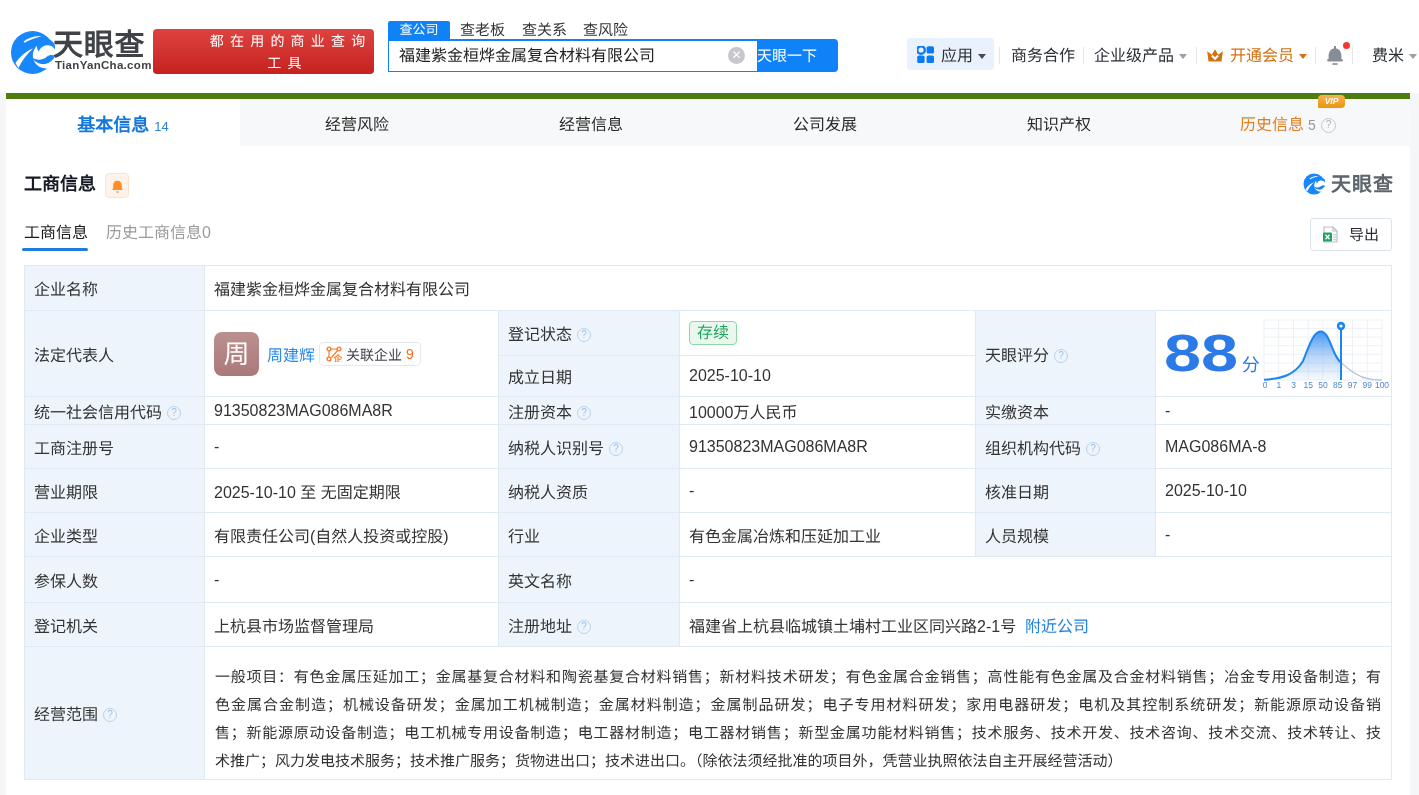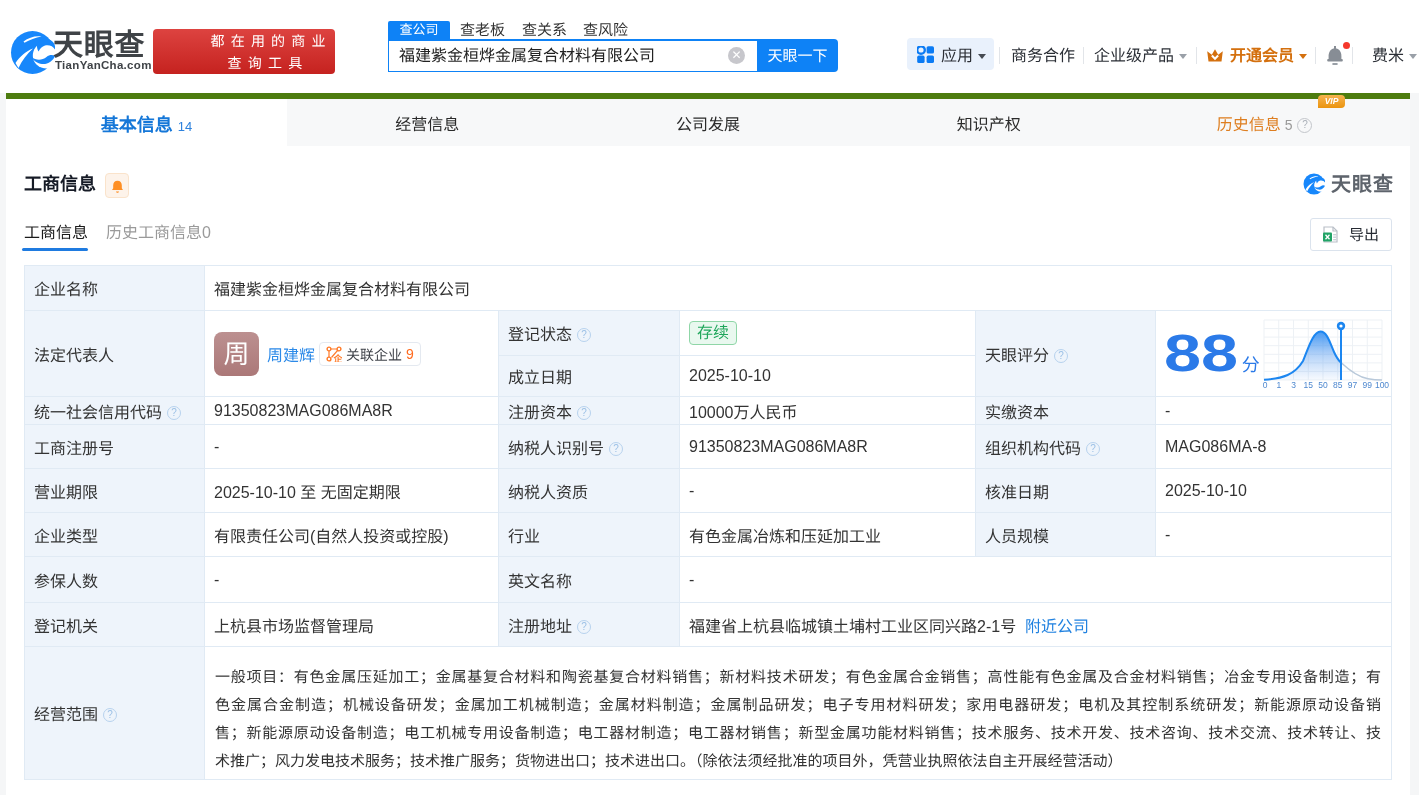--- a/index.html
+++ b/index.html
@@ -4,29 +4,29 @@
 <style>
 * { margin:0; padding:0; box-sizing:border-box; }
 html,body { width:1419px; height:795px; }
 body { font-family:"Liberation Sans", sans-serif; background:#f5f6f7; position:relative; overflow:hidden; }
 .abs { position:absolute; }
 
 
 .header { position:absolute; left:0; top:0; width:1419px; height:93px; background:#fff; }
 .logotype { position:absolute; left:53px; top:30px; font-size:30px; font-weight:700; color:#3f4347; letter-spacing:0.8px; line-height:30px; }
 .logodomain { position:absolute; left:55px; top:59px; font-size:11.5px; font-weight:700; color:#3f4347; letter-spacing:0.3px; }
-.redbadge { position:absolute; left:153px; top:29px; width:182px; height:45px; border-radius:4px; background:linear-gradient(180deg,#dd4340,#c5221f); color:#fff; text-align:center;padding-left:48px; }
+.redbadge { position:absolute; left:153px; top:29px; width:221px; height:45px; border-radius:4px; background:linear-gradient(180deg,#dd4340,#c5221f); color:#fff; text-align:center;padding-left:48px; }
 .redbadge .l1 { font-size:14px; line-height:22px; letter-spacing:6.2px; padding-top:1px; text-indent:6.2px; }
 .redbadge .l2 { font-size:11px; line-height:21px; letter-spacing:0.2px; }
 .stab-act { position:absolute; left:388px; top:21px; width:62px; height:18px; background:#0e82f6; border-radius:2px 2px 0 0; color:#fff; font-size:13px; text-align:center; line-height:18px; }
 .stab { position:absolute; top:22px; font-size:15px; color:#333; line-height:16px; }
 .sinput { position:absolute; left:388px; top:39px; width:371px; height:33px; background:#fff; border:1px solid #0e82f6; border-top-width:2px; }
 .sinput .txt { position:absolute; left:10px; top:0; line-height:30px; font-size:16px; color:#222; }
 .sclear { position:absolute; left:728px; top:47px; width:17px; height:17px; border-radius:50%; background:#c7c7cc; color:#fff; text-align:center; line-height:17px; font-size:12px; }
-.sbtn { position:absolute; left:757px; top:39px; width:81px; height:33px; background:#0e82f6; color:#fff; font-size:15px; text-align:center; line-height:33px; border-radius:0 4px 4px 0; }
+.sbtn { position:absolute; left:757px; top:39px; width:81px; height:33px; background:#0e82f6; color:#fff; font-size:15px; text-align:left; line-height:33px; border-radius:0 4px 4px 0; }
 .navline { position:absolute; top:47px; width:1px; height:17px; background:#e2e5e9; }
 .navtx { position:absolute; top:46px; font-size:16px; color:#2b2f36; line-height:19px; white-space:nowrap; }
 .caret { display:inline-block; width:0; height:0; border-left:4px solid transparent; border-right:4px solid transparent; border-top:5.5px solid #454a52; vertical-align:2px; margin-left:5px; }
 .caret.gray { border-top-color:#9aa0a8; }
 .caret.orange { border-top-color:#d4700e; }
 .appbox { position:absolute; left:907px; top:38px; width:87px; height:32px; background:#e9f1fc; border-radius:4px; }
 .rdot { position:absolute; left:1343px; top:42px; width:7px; height:7px; border-radius:50%; background:#f5382c; }
 
 
 .card { position:absolute; left:6px; top:93px; width:1404px; height:702px; background:#fff; }
@@ -101,36 +101,37 @@
   <div class="navtx" style="left:941px">应用<span class="caret"></span></div>
   <div class="navline" style="left:999px"></div>
   <div class="navtx" style="left:1011px">商务合作</div>
   <div class="navline" style="left:1083px"></div>
   <div class="navtx" style="left:1094px">企业级产品<span class="caret gray"></span></div>
   <div class="navline" style="left:1196px"></div>
   <svg class="abs" style="left:1207px;top:48px" width="16" height="14" viewBox="0 0 16 14">
     <path d="M1.5 13.5 L0.2 3.2 L4.8 6.8 L8 1.2 L11.2 6.8 L15.8 3.2 L14.5 13.5 Z" fill="#d4700e"></path>
     <path d="M4.9 7.6 L8 10.7 L11.1 7.6" stroke="#fff" stroke-width="2.1" fill="none"></path>
   </svg>
-  <div class="navtx" style="left:1230px;color:#d4700e;font-weight:700">开通会员<span class="caret orange"></span></div>
+  <div class="navtx" style="left:1230px;color:#d4700e;font-weight:400">开通会员<span class="caret orange"></span></div>
   <div class="navline" style="left:1315px"></div>
   <div class="navline" style="left:1352px"></div>
   <svg class="abs" style="left:1327px;top:46px" width="16" height="19" viewBox="0 0 16 19">
     <rect x="7" y="0" width="2" height="4" fill="#878d95"></rect>
     <path d="M8 2.2 C 3.6 2.2 1.6 6.2 1.6 10 L1.6 13 L14.4 13 L14.4 10 C 14.4 6.2 12.4 2.2 8 2.2 Z" fill="#878d95"></path>
     <rect x="0.2" y="13" width="15.6" height="2.6" rx="1" fill="#878d95"></rect>
     <rect x="5.2" y="17" width="5.6" height="1.9" rx="0.9" fill="#9aa0a7"></rect>
   </svg>
   <div class="navtx" style="left:1372px">费米<span class="caret gray"></span></div>
   <div class="rdot"></div>
 </div>
 
 <div class="card">
   <div class="tabbar">
     <div class="tb active">基本信息<span class="cnt">14</span></div>
+    <div class="tb">经营风险</div>
     <div class="tb">经营信息</div>
     <div class="tb">公司发展</div>
     <div class="tb">知识产权</div>
     <div class="tb"><span style="position:relative;left:-5px"><span class="hist">历史信息</span><span style="font-size:14px;color:#999;margin-left:4px">5</span><span class="qmark g" style="width:15px;height:15px;line-height:12.5px;">?</span></span></div>
   </div>
   <div class="vip">VIP</div>
 
   <div class="sectitle">工商信息</div>
   <div class="bellbox">
     <svg style="position:absolute;left:5px;top:4.5px" width="13" height="15" viewBox="0 0 19 20">

